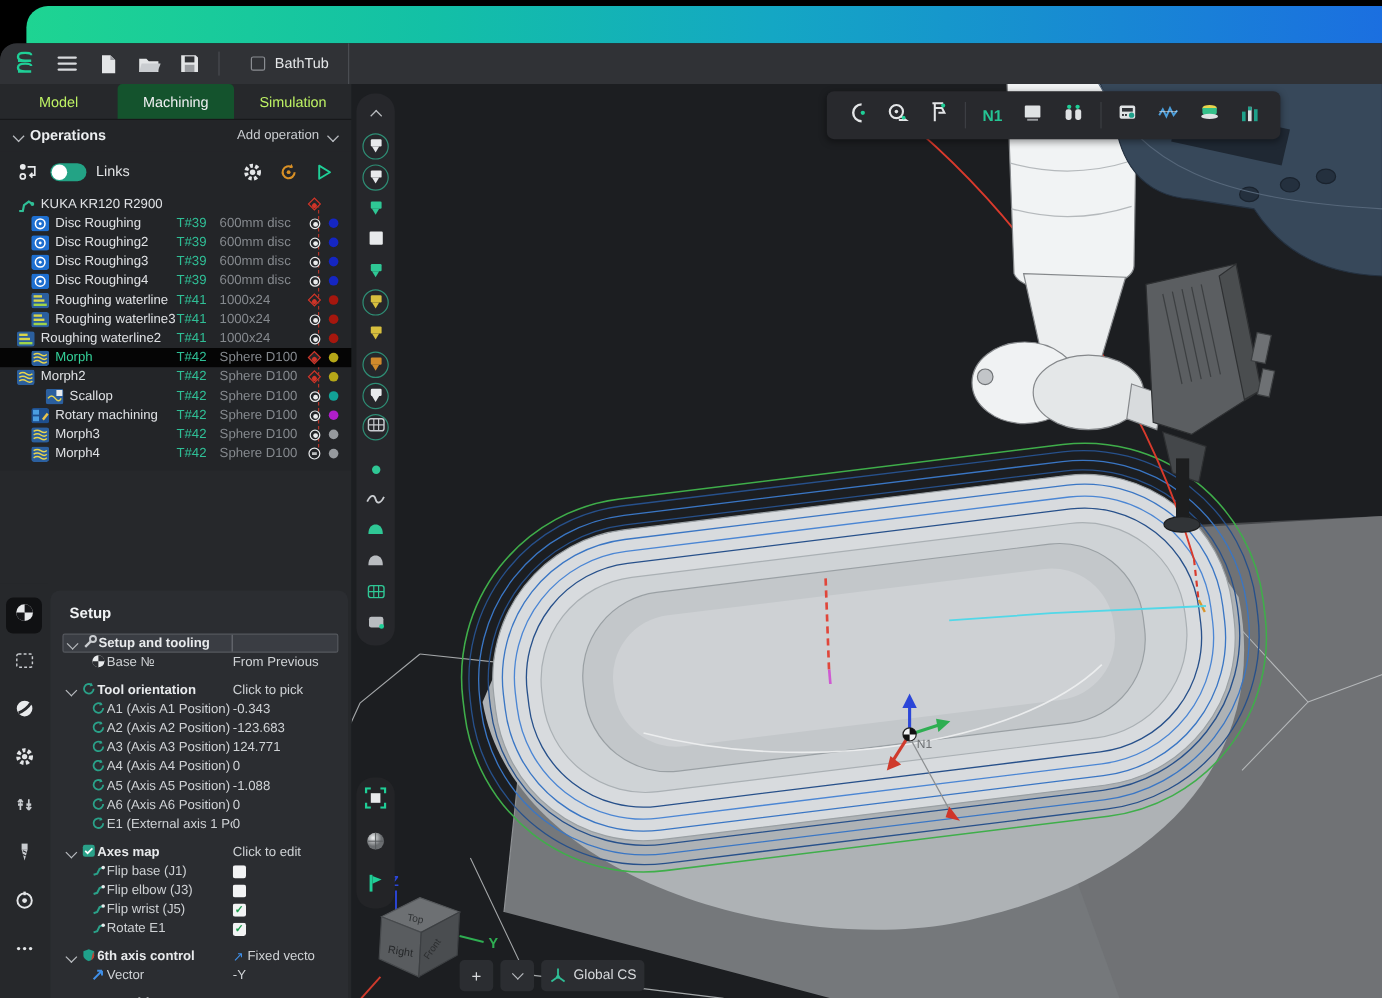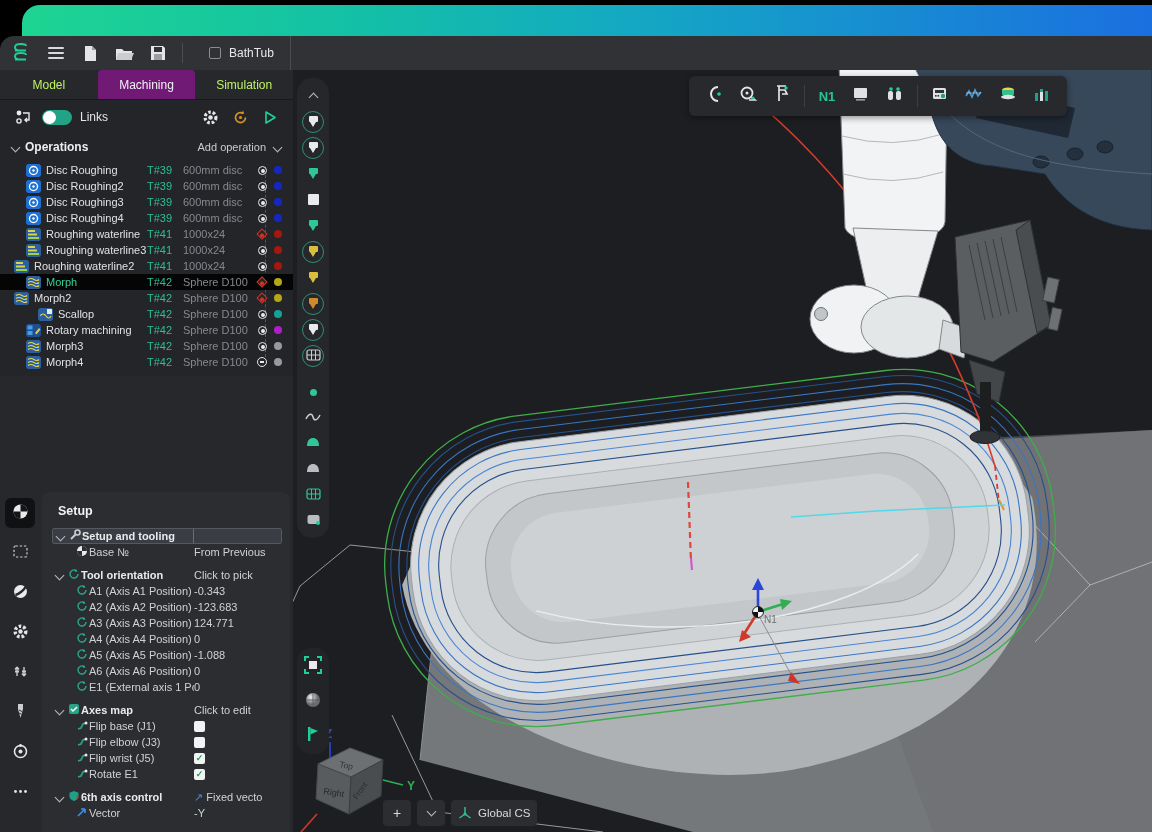--- a/index.html
+++ b/index.html
@@ -23,21 +23,21 @@
   .burger i { height:2px; background:#d8dadd; border-radius:1px; }
   #doc-tab { display:flex; align-items:center; gap:8px; padding:0 16px; height:34px;
              border-right:1px solid #4a4d52; color:#e6e8ea; font-size:12px; font-weight:normal; }
   #doc-tab .sq { width:12px; height:12px; border:1px solid #8a8d92; border-radius:2px; }
 
   
   #left-col { position:absolute; left:0; top:34px; width:293px; height:762px; background:#26282b; }
   #tabbar { display:flex; height:30px; background:#26282b; border-bottom:1px solid #17181a; }
   .tab { flex:1; display:flex; align-items:center; justify-content:center; font-size:12px;
          color:#bef264; cursor:pointer; }
-  .tab.active { background:#701a75; color:#f0f1f3; border-radius:4px 4px 0 0; }
+  .tab.active { background:#14532d; color:#f0f1f3; border-radius:4px 4px 0 0; }
 
   #links-row { display:flex; align-items:center; height:34px; padding:0 12px; gap:8px; background:#232528; }
   .toggle { width:30px; height:15px; border-radius:8px; background:#23a385; position:relative; cursor:pointer; }
   .toggle .knob { position:absolute; left:1px; top:1px; width:13px; height:13px; border-radius:50%; background:#fff; }
   #links-row .lbl { color:#e3e5e7; font-size:12px; flex:1; }
   .links-ico { display:flex; align-items:center; justify-content:center; width:22px; height:22px; cursor:pointer; }
 
   #ops-header { display:flex; align-items:center; height:26px; padding:0 12px; background:#232528; }
   #ops-header .t { color:#eceef0; font-size:12px; font-weight:bold; margin-left:6px; flex:1; }
   #ops-header .add { color:#c9ccd0; font-size:11px; cursor:pointer; }
@@ -176,20 +176,27 @@
     </div>
   </div>
 
   <div id="left-col">
     <div id="tabbar">
         <div class="tab">Model</div>
         <div class="tab active">Machining</div>
         <div class="tab">Simulation</div>
       </div>
 
+    <div id="ops-header">
+      <span class="chev"></span>
+      <span class="t">Operations</span>
+      <span class="add">Add operation</span>
+      <span class="chev caret"></span>
+    </div>
+
     <div id="links-row">
       <span class="links-ico">
         <svg width="17" height="16" viewBox="0 0 17 16">
             <circle cx="4" cy="4" r="2.4" fill="#e8eaec"></circle>
             <circle cx="4" cy="12" r="2.1" fill="none" stroke="#e8eaec" stroke-width="1.4"></circle>
             <path d="M8,4 h6 v7 h-4 M12,9 l-2,2 l2,2" stroke="#e8eaec" stroke-width="1.4" fill="none"></path>
           </svg>
       </span>
       <span class="toggle">
           <span class="knob"></span>
@@ -208,29 +215,35 @@
             <circle cx="8.5" cy="8.5" r="1.6" fill="#d89026"></circle>
           </svg>
       </span>
       <span class="links-ico">
         <svg width="15" height="15" viewBox="0 0 15 15">
             <path d="M3,2 l9,5.5 l-9,5.5 z" fill="none" stroke="#1fcf97" stroke-width="1.6" stroke-linejoin="round"></path>
           </svg>
       </span>
     </div>
 
-    <div id="ops-header">
-      <span class="chev"></span>
-      <span class="t">Operations</span>
-      <span class="add">Add operation</span>
-      <span class="chev caret"></span>
-    </div>
-
     <div id="ops-list">
       <div id="ops-connector"></div>
+    <div class="op-row">
+          <span class="icon" style="background: transparent;"><svg width="15" height="13" viewBox="0 0 15 13">
+              <path d="M2,12 l3,0 l1,-5 l4,-3 l3,2" stroke="#2fbf96" stroke-width="1.8" fill="none"></path>
+              <circle cx="13" cy="6" r="1.6" fill="#2fbf96"></circle>
+            </svg></span>
+          <span class="name">KUKA KR120 R2900</span>
+          <span class="tool"></span>
+          <span class="info"></span>
+          <span class="status">
+            <span class="st-diamond"></span>
+          </span>
+          <span class="dotc"></span>
+        </div>
         <div class="op-row" style="padding-left: 26px;">
           <span class="icon"><svg width="15" height="13" viewBox="0 0 15 13">
               <rect width="15" height="13" rx="2" fill="#1e6fd0"></rect>
               <circle cx="7.5" cy="6.5" r="4" fill="none" stroke="#fff" stroke-width="1.3"></circle>
               <circle cx="7.5" cy="6.5" r="1.2" fill="#fff"></circle>
             </svg></span>
           <span class="name">Disc Roughing</span>
           <span class="tool">T#39</span>
           <span class="info">600mm disc</span>
           <span class="status">

